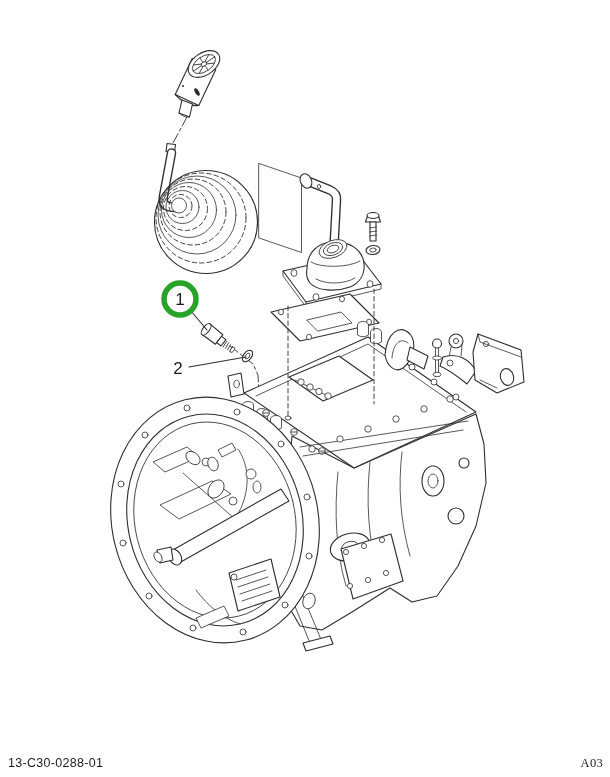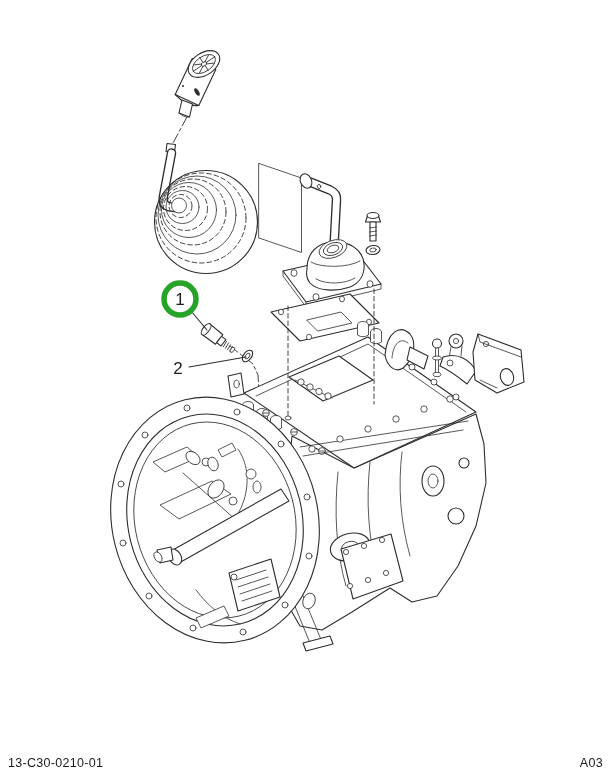--- a/index.html
+++ b/index.html
@@ -8,21 +8,21 @@
   .ln{fill:none;stroke:#2e2e2e;stroke-width:1.1;stroke-linecap:round;stroke-linejoin:round;}
   .lf{fill:#ffffff;stroke:#2e2e2e;stroke-width:1.1;stroke-linejoin:round;}
   .tn{stroke-width:0.8;}
   .dsh{stroke-dasharray:4.5 3;stroke-width:0.9;}
   .cln{stroke-dasharray:10 3 3 3;stroke-width:0.9;}
   .tube{fill:none;stroke:#2e2e2e;stroke-width:9.5;stroke-linecap:round;stroke-linejoin:round;}
   .tubein{fill:none;stroke:#ffffff;stroke-width:6.8;stroke-linecap:round;stroke-linejoin:round;}
   .num{font-family:"Liberation Sans",sans-serif;font-size:17px;fill:#1c1c1c;}
   .footer{position:absolute;top:756px;font-size:12.5px;color:#1c1c1c;letter-spacing:.3px;}
   .footer.left{left:8px;}
-  .footer.right{right:7px;}
+  .footer.right{right:7px;font-family:Liberation Serif, serif;}
 </style>
 </head>
 <body>
 
 <div class="page">
 <svg width="610" height="777" viewBox="0 0 610 777">
 
   <g>
     <polygon class="ln tn" points="259,163.5 301.5,178 301.5,252.5 259,238"></polygon>
   </g>
@@ -317,15 +317,15 @@
     <line class="ln" x1="191" y1="311" x2="207" y2="330" stroke-width="1.4"></line>
     <circle cx="180" cy="299" r="16" fill="#ffffff" stroke="#27a327" stroke-width="5.5"></circle>
     <text class="num" x="180" y="305" text-anchor="middle">1</text>
   </g>
   <g>
     <line class="ln" x1="189" y1="367" x2="246" y2="357" stroke-width="1.4"></line>
     <text class="num" x="178" y="374" text-anchor="middle">2</text>
   </g>
 </svg>
 
-<div class="footer left">13-C30-0210-01</div>
+<div class="footer left">13-C30-0288-01</div>
 <div class="footer right">A03</div>
 </div>
 
 </body></html>

